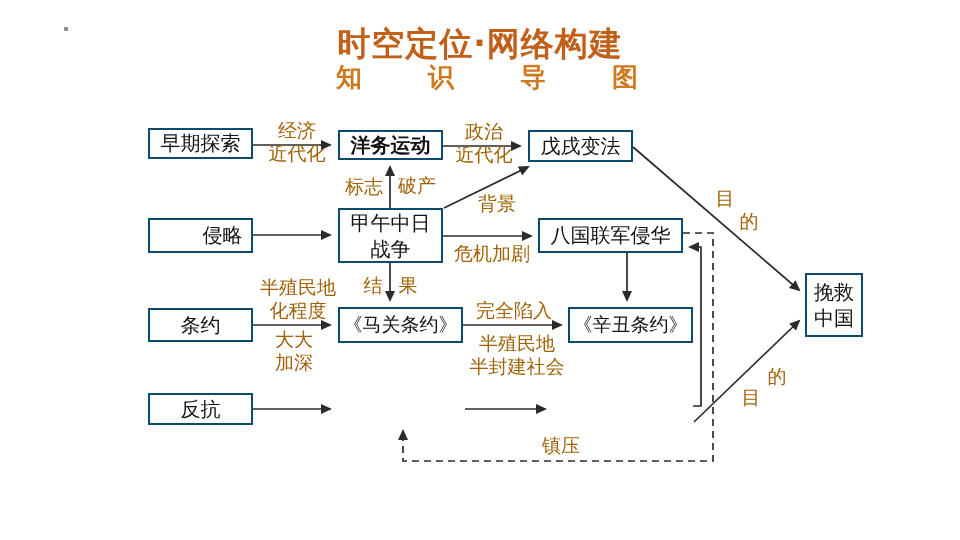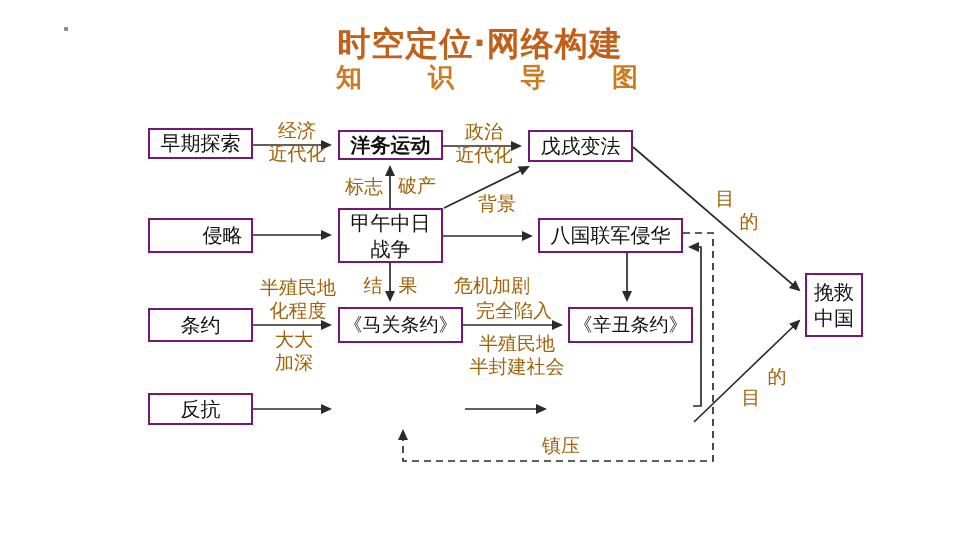--- a/index.html
+++ b/index.html
@@ -13,21 +13,21 @@
     font-size:33px; font-weight:bold; color:#c2601a; letter-spacing:1px;
   }
   .subtitle {
     position:absolute; top:60px; left:336px; white-space:nowrap;
     font-size:26px; font-weight:bold; color:#d07a20; letter-spacing:66px;
   }
   svg.wires { position:absolute; left:0; top:0; width:960px; height:540px; }
   .wire { stroke:#2b2b2b; stroke-width:1.7; fill:none; }
   .dashed { stroke-dasharray:7 5; }
   .node {
-    position:absolute; box-sizing:border-box; border:2px solid #701a75;
+    position:absolute; box-sizing:border-box; border:2px solid #0c4a6e;
     background:#ffffff; display:flex; align-items:center; justify-content:center;
     font-size:20px; text-align:center;
   }
   .ml { white-space:pre-line; line-height:1.3; }
   .lbl {
     position:absolute; font-size:19px; color:#a16207; text-align:center;
     line-height:1.2;
   }
   .lbl2 { white-space:pre-line; line-height:1.22; }
   .dot {
@@ -82,21 +82,21 @@
   <div class="node ml" style="left:805px;top:273px;width:58px;height:64px;">挽救
 中国</div>
 
   <div class="lbl lbl2" style="left:258px;top:119px;width:78px;">经济
 近代化</div>
   <div class="lbl lbl2" style="left:445px;top:120px;width:78px;">政治
 近代化</div>
   <div class="lbl" style="left:340px;top:175px;width:48px;">标志</div>
   <div class="lbl" style="left:393px;top:174px;width:48px;">破产</div>
   <div class="lbl" style="left:471px;top:192px;width:52px;">背景</div>
-  <div class="lbl" style="left:448px;top:242px;width:88px;margin-top:32px;">危机加剧</div>
+  <div class="lbl" style="left:448px;top:242px;width:88px;">危机加剧</div>
   <div class="lbl" style="left:362px;top:274px;width:22px;">结</div>
   <div class="lbl" style="left:397px;top:274px;width:22px;">果</div>
   <div class="lbl lbl2" style="left:255px;top:276px;width:86px;">半殖民地
 化程度</div>
   <div class="lbl lbl2" style="left:256px;top:328px;width:76px;">大大
 加深</div>
   <div class="lbl" style="left:468px;top:299px;width:92px;">完全陷入</div>
   <div class="lbl lbl2" style="left:462px;top:332px;width:110px;">半殖民地
 半封建社会</div>
   <div class="lbl" style="left:714px;top:187px;width:22px;">目</div>

